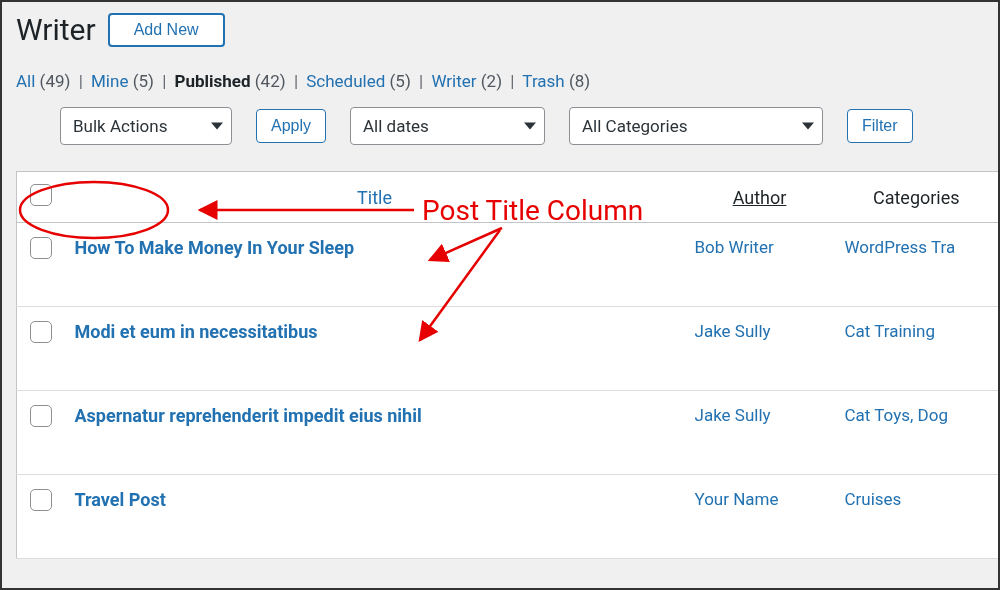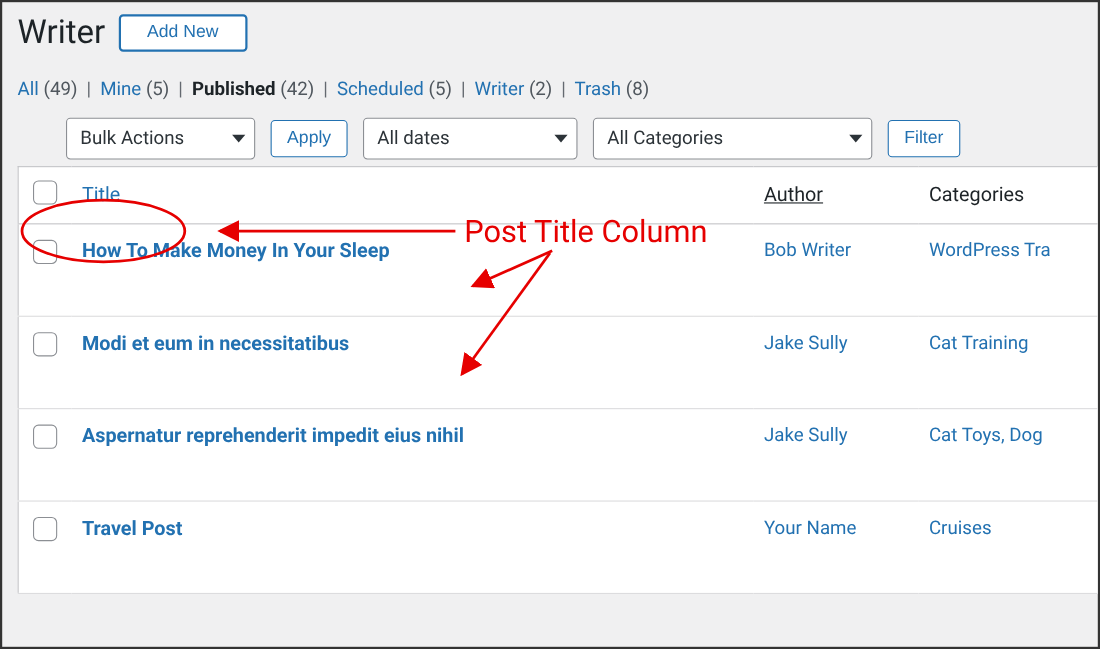--- a/index.html
+++ b/index.html
@@ -18,42 +18,42 @@
   .add-new {
     font-size: 16px; color: #2271b1; background: #fff;
     border: 2px solid #2271b1; border-radius: 4px;
     padding: 6px 24px; cursor: pointer;
   }
   .subsubsub { font-size: 17px; margin-bottom: 16px; color: #646970; }
   .subsubsub a { color: #2271b1; text-decoration: none; }
   .subsubsub .current { font-weight: 700; color: #1d2327; }
   .subsubsub .count { color: #50575e; }
   .subsubsub .sep { color: #646970; margin: 0 4px; }
-  .tablenav { display: flex; align-items: center; gap: 14px; margin-bottom: 6px; padding-left: 44px; }
+  .tablenav { display: flex; align-items: center; gap: 24px; margin-bottom: 26px; padding-left: 44px; }
   .select-box {
     position: relative; background: #fff; border: 1px solid #8c8f94;
     border-radius: 4px; height: 38px; display: flex; align-items: center;
     padding: 0 36px 0 12px; font-size: 17px; color: #2c3338; cursor: pointer;
   }
   .select-box .chev {
     position: absolute; right: 8px; top: 50%; transform: translateY(-50%);
     width: 0; height: 0; border-left: 6px solid transparent;
     border-right: 6px solid transparent; border-top: 7px solid #2c3338;
   }
   .sel-bulk { width: 172px; }
   .sel-dates { width: 195px; }
   .sel-cats { width: 254px; }
   .button-sec {
     font-size: 16px; color: #2271b1; background: #fff;
     border: 1px solid #2271b1; border-radius: 4px;
     padding: 7px 14px; cursor: pointer;
   }
   .list-table { width: 100%; border-collapse: collapse; background: #fff; border: 1px solid #c3c4c7; border-right: none; }
   .list-table thead th {
-    text-align: left; font-weight: 400; font-size: 18px; color: #1d2327;
+    text-align: center; font-weight: 400; font-size: 18px; color: #1d2327;
     padding: 12px 10px; border-bottom: 1px solid #c3c4c7;
   }
   .list-table thead th.sortable a { color: #2271b1; text-decoration: none; }
   .list-table td {
     padding: 14px 10px 48px 10px; border-bottom: 1px solid #dcdcde;
     font-size: 17px; vertical-align: top;
   }
   .list-table .check-col { width: 48px; text-align: center; padding: 12px 6px; }
   .list-table td.check-col { padding: 14px 6px; }
   .list-table .title-col { width: 620px; }

